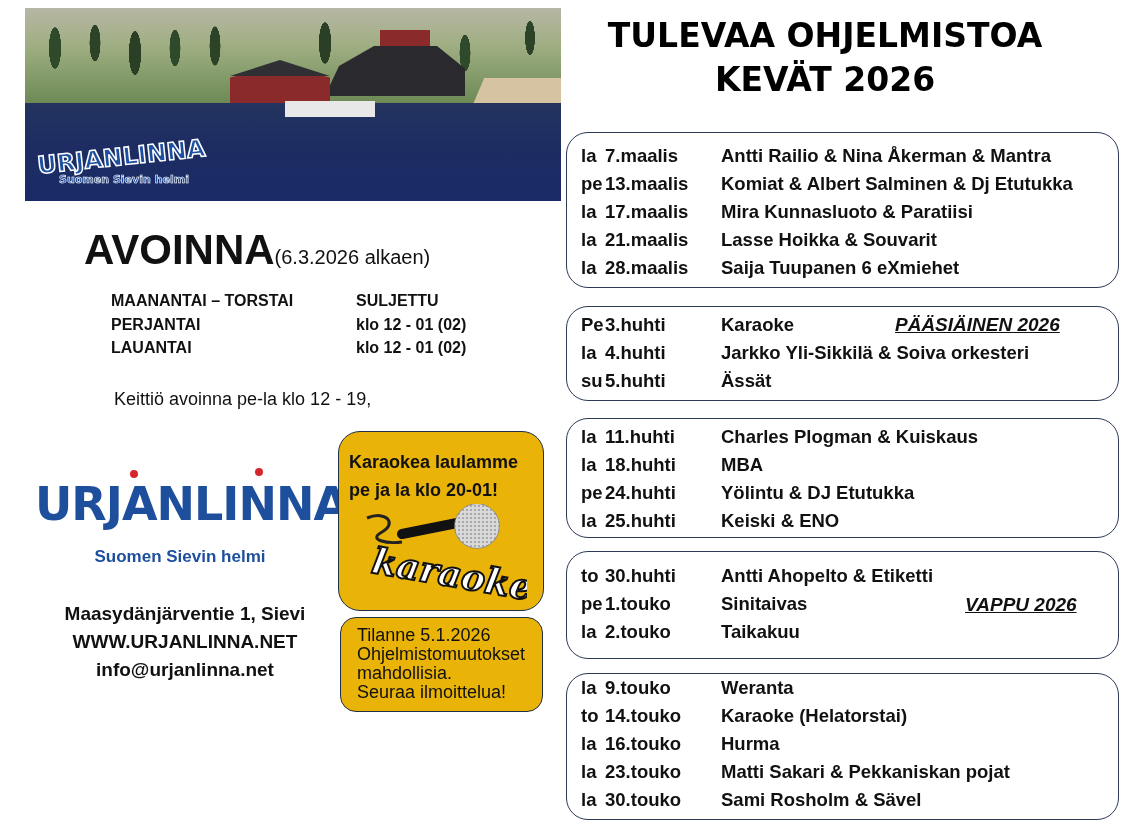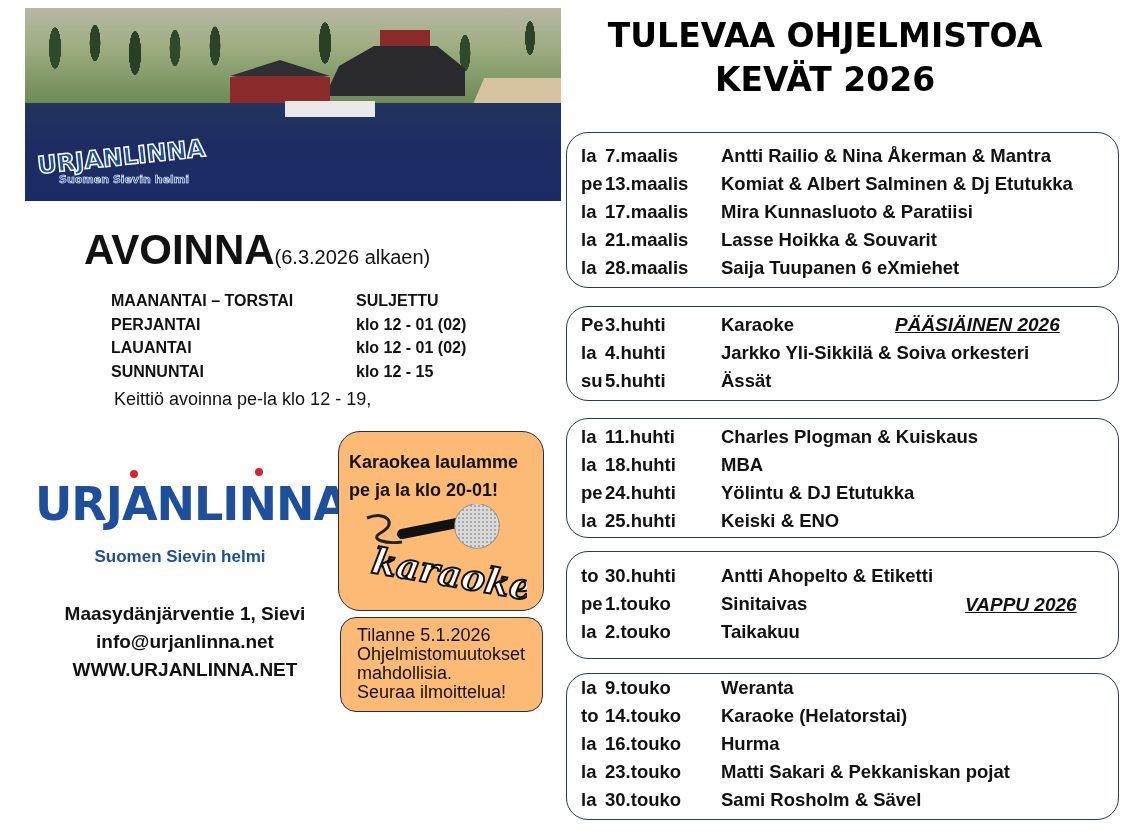--- a/index.html
+++ b/index.html
@@ -64,21 +64,21 @@
     #logo-big .brand { position:absolute; left:0; top:15px; width: 290px; text-align:center;
       color:#1e4f9c; font-family:"DejaVu Sans", sans-serif; font-weight:bold; font-size:46px; letter-spacing:-1px;
       transform: perspective(400px) rotateX(0deg); }
     #logo-big .dot { position:absolute; width:8px; height:8px; background:#d7262b; border-radius:50%; }
     #logo-big .tag { position:absolute; left:0; top:85px; width:290px; text-align:center; color:#1e4f9c;
       font-weight:bold; font-size:17px; }
 
     #contact { left: 45px; top: 600px; width: 280px; text-align: center; font-weight: bold; font-size: 19px; line-height: 28px; }
 
     
-    .rbox { border: 1.5px solid #1f2f4a; border-radius: 22px; background:#fdba74; }
+    .rbox { border: 1.5px solid #1f2f4a; border-radius: 22px; background:#eab308; }
     #karaoke-box { left: 338px; top: 431px; width: 206px; height: 180px; }
     #karaoke-box .head { position:absolute; left:10px; top:16px; font-weight:bold; font-size:18px; line-height:28px; }
     #karaoke-box .mic { position:absolute; left:18px; top:72px; width:170px; height:98px; }
     #note-box { left: 340px; top: 617px; width: 203px; height: 95px; border-radius: 16px; }
     #note-box .txt { position:absolute; left:16px; top:8px; font-size:18px; line-height:19px; }
 
     
     .ev-box { position:absolute; left: 566px; width: 553px; border: 1.5px solid #2b3a55; border-radius: 22px; background:#fff; }
     .ev-row { position:absolute; left: 14px; height: 28px; font-weight: bold; font-size: 18.5px; white-space: nowrap; font-family:"Liberation Sans", sans-serif; }
     .ev-row .wd { position:absolute; left:0; }
@@ -119,40 +119,36 @@
     <span class="time">SULJETTU</span>
   </div>
   <div class="hours-row">
     <span class="day">PERJANTAI</span>
     <span class="time">klo 12 - 01 (02)</span>
   </div>
   <div class="hours-row">
     <span class="day">LAUANTAI</span>
     <span class="time">klo 12 - 01 (02)</span>
   </div>
-  <div class="hours-row">
-    <span class="day">SUNNUNTAI</span>
-    <span class="time">klo 12 - 15</span>
-  </div>
 </div>
 <div id="kitchen" class="abs">
   <div>Keittiö avoinna pe-la klo 12 - 19,</div>
 </div>
 
 <div id="logo-big" class="abs">
   <div class="brand">URJANLINNA</div>
   <span class="dot" style="left:95px; top:8px;"></span>
   <span class="dot" style="left:220px; top:6px;"></span>
   <div class="tag">Suomen Sievin helmi</div>
 </div>
 
 <div id="contact" class="abs">
   <div>Maasydänjärventie  1, Sievi</div>
+  <div>WWW.URJANLINNA.NET</div>
   <div>info@urjanlinna.net</div>
-  <div>WWW.URJANLINNA.NET</div>
 </div>
 
 <div id="karaoke-box" class="abs rbox">
   <div class="head">
     <div>Karaokea  laulamme</div>
     <div>pe ja la klo 20-01!</div>
   </div>
   <div class="mic">
     <svg width="170" height="98" viewBox="0 0 170 98">
       <path d="M10 14 C 30 6, 40 20, 25 28 C 10 36, 30 40, 45 38" stroke="#222" stroke-width="3" fill="none"></path>

